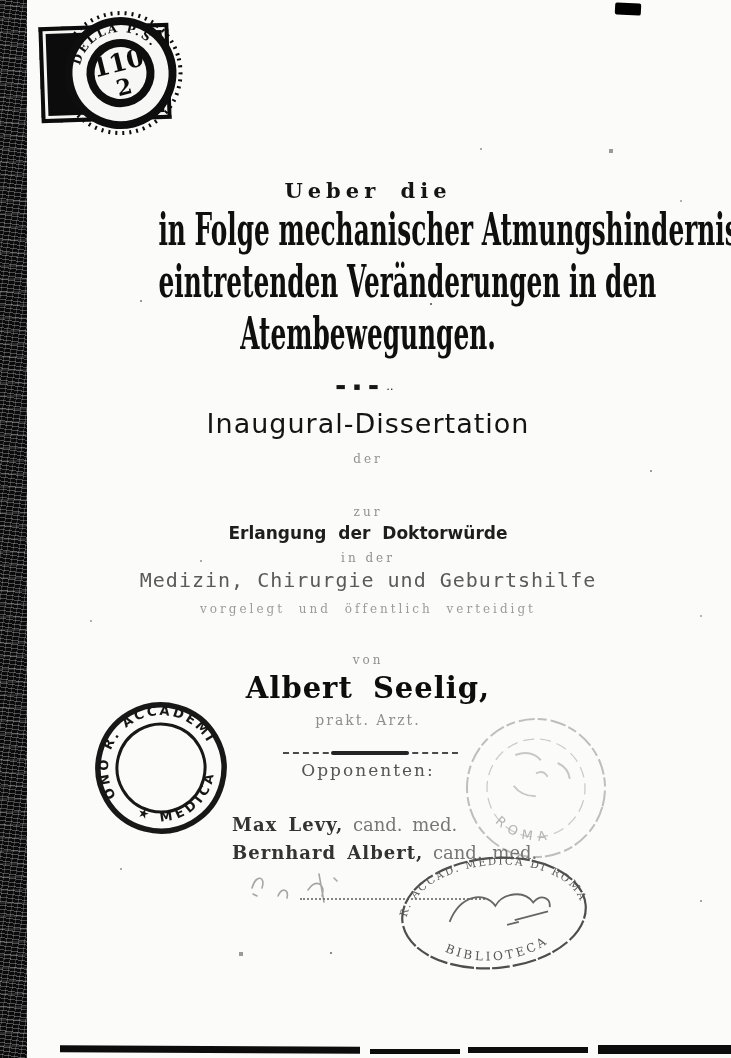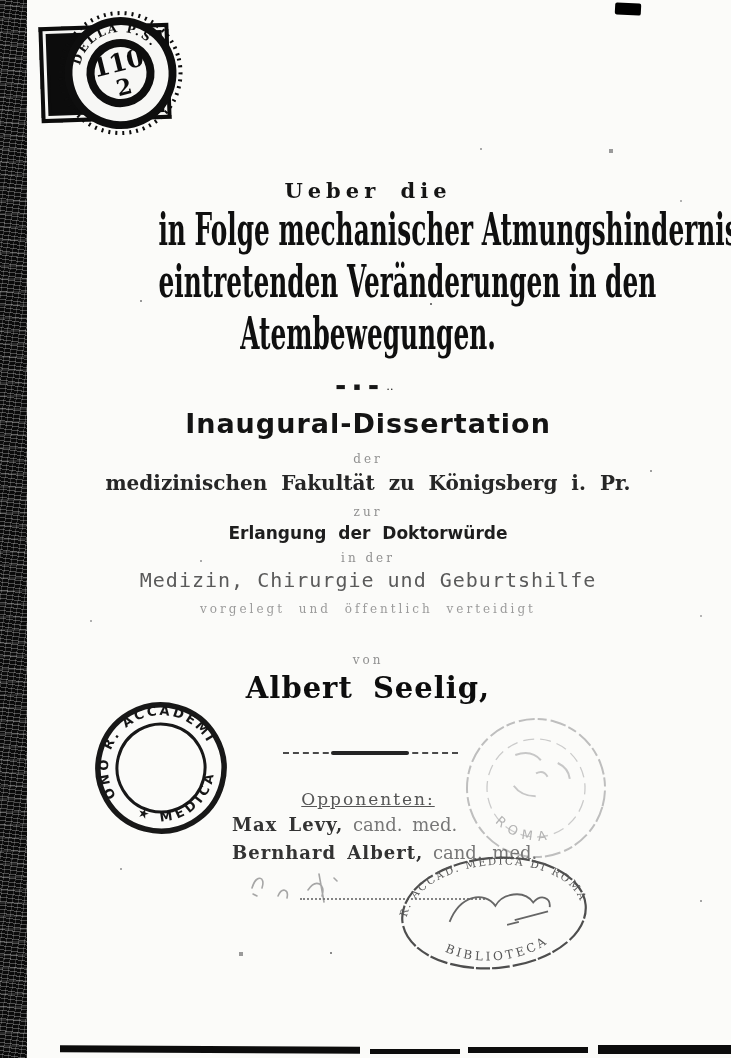--- a/index.html
+++ b/index.html
@@ -28,21 +28,21 @@
       430px 303px 0 0 #777;
   }
   
   .tx{position:absolute; left:30px; width:676px; text-align:center; white-space:nowrap;}
   .kicker{font-weight:bold; font-size:21px; letter-spacing:5px; word-spacing:8px; color:#151515;}
   .title-line{
     display:block; font-weight:bold; font-size:40px; color:#0f0f0f;
     transform:scale(.62,1.1); transform-origin:center; letter-spacing:0;
   }
   .ornament{position:absolute; left:0; width:731px; text-align:center; color:#161616; font-size:11px; letter-spacing:2px;}
-  .diss-head{font-family:"DejaVu Sans", sans-serif; font-weight:bold; font-size:27px; letter-spacing:1px; color:#141414;}
+  .diss-head{font-family:"DejaVu Sans", sans-serif; font-weight:normal; font-size:27px; letter-spacing:1px; color:#141414;}
   .minor{font-size:12px; color:#909090; letter-spacing:3px;}
   .faculty{font-weight:bold; font-size:20px; color:#262626; word-spacing:7px;}
   .purpose{font-family:"DejaVu Sans", sans-serif; font-weight:bold; font-size:17px; color:#1e1e1e; word-spacing:6px;}
   .fields{font-family:"DejaVu Sans Mono", monospace; font-size:20px; color:#5a5a5a; letter-spacing:1px;}
   .faintline{font-size:12px; color:#9b9b9b; letter-spacing:3px; word-spacing:7px;}
   .daterow .date{
     font-weight:bold; font-size:20px; color:#3b3b3b; word-spacing:5px; letter-spacing:1px;
     text-shadow:0 0 1.2px rgba(40,40,40,.65);
   }
   .daterow .am{
@@ -98,30 +98,30 @@
   <div class="tx" style="top:206px;">
     <span class="title-line" style="height:52px;">in Folge mechanischer Atmungshindernisse</span>
     <span class="title-line" style="height:52px;">eintretenden Veränderungen in den</span>
     <span class="title-line">Atembewegungen.</span>
   </div>
 
   <div class="ornament" style="top:380px;">▬ ▪ ▬ ‥</div>
 
   <div class="tx diss-head" style="top:408px;">Inaugural-Dissertation</div>
   <div class="tx minor" style="top:452px;">der</div>
-  <div class="tx faculty" style="top:471px;">medizinischen Fakultät zu Königsberg i. Pr.</div>
   <div class="tx minor" style="top:505px;">zur</div>
   <div class="tx purpose" style="top:523px;">Erlangung der Doktorwürde</div>
   <div class="tx minor" style="top:551px;">in der</div>
   <div class="tx fields" style="top:568px;">Medizin, Chirurgie und Geburtshilfe</div>
   <div class="tx faintline" style="top:602px;">vorgelegt und öffentlich verteidigt</div>
 
 
   <div class="tx minor" style="top:653px;">von</div>
   <div class="tx author" style="top:671px;">Albert Seelig,</div>
+  <div class="tx author-title" style="top:712px;">prakt. Arzt.</div>
 
   <div class="rule">
       <span class="base"></span>
       <span class="heavy"></span>
     </div>
 
   <svg class="stamp" style="left:86px; top:693px; transform:rotate(-30deg);" width="150" height="150" viewBox="0 0 150 150">
     <circle cx="75" cy="75" r="63" fill="none" stroke="#181818" stroke-width="5.5"></circle>
     <circle cx="75" cy="75" r="44" fill="none" stroke="#181818" stroke-width="3"></circle>
     <path id="dono-t" d="M 22,75 A 53,53 0 1 1 128,75" fill="none"></path>
@@ -137,21 +137,21 @@
   <svg class="stamp" style="left:452px; top:712px; transform:rotate(16deg); opacity:.9;" width="168" height="152" viewBox="0 0 168 152">
     <circle cx="84" cy="76" r="69" fill="none" stroke="#b8b8b8" stroke-width="2" stroke-dasharray="16 3 9 4"></circle>
     <circle cx="84" cy="76" r="49" fill="none" stroke="#c6c6c6" stroke-width="1.3" stroke-dasharray="11 6"></circle>
     <path id="fr-b" d="M 28,82 A 57,57 0 0 0 140,82" fill="none"></path>
     <text font-family="DejaVu Sans, sans-serif" font-size="13" fill="#adadad" letter-spacing="6">
       <textPath href="#fr-b" startOffset="50%" text-anchor="middle">ROMA</textPath>
     </text>
     <path d="M55,50 q14,-10 26,-2 M98,46 q12,2 16,12 M62,80 q10,8 24,4 M80,62 q6,-6 12,0" fill="none" stroke="#c2c2c2" stroke-width="2"></path>
   </svg>
 
-  <div class="tx opp-head" style="top:789px;text-decoration:underline;">Opponenten:</div>
+  <div class="tx opp-head" style="top:760px;">Opponenten:</div>
   <div class="opp-list">
     <div class="opp-item"><b>Max Levy,</b> <span>cand. med.</span></div>
     <div class="opp-item"><b>Bernhard Albert,</b> <span>cand. med.</span></div>
   </div>
 
   <svg class="stamp" style="left:238px; top:866px;" width="140" height="55" viewBox="0 0 140 55">
     <path d="M14,22 C18,8 28,10 24,22 M15,28 l4,2 M40,30 c4,-9 11,-7 9,2 M70,24 c8,-12 18,-6 14,6 m-3,-22 l5,28 M96,12 l3,3" fill="none" stroke="#a6a6a6" stroke-width="1.6" stroke-linecap="round"></path>
   </svg>
   <div class="dotline"></div>
 

